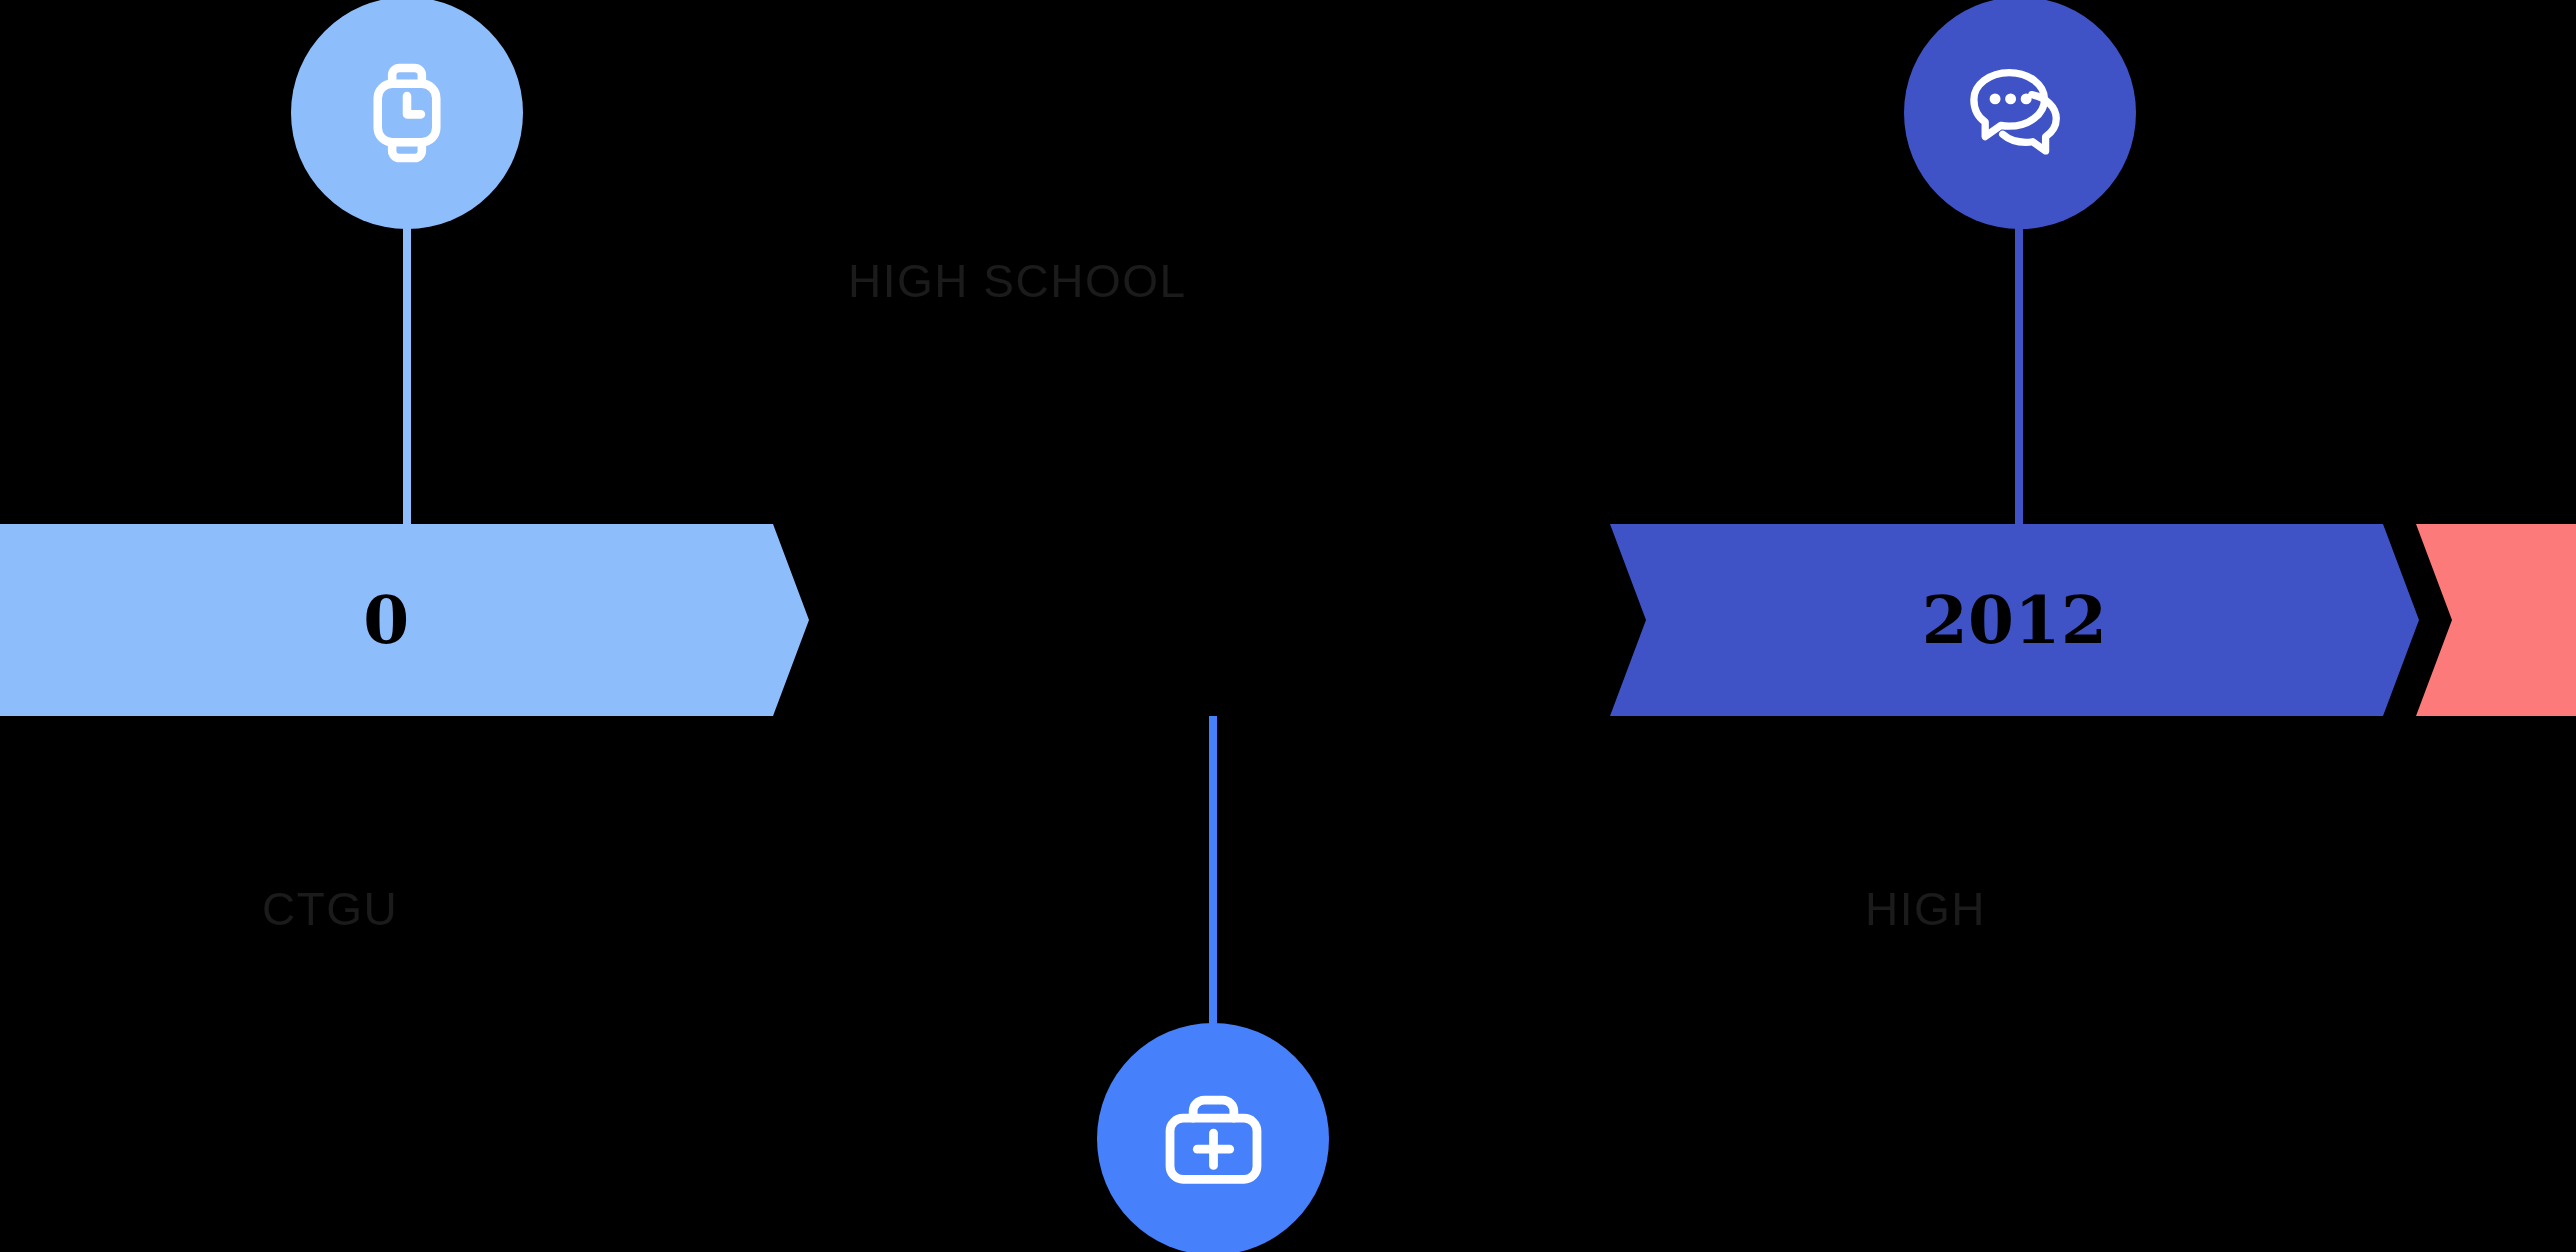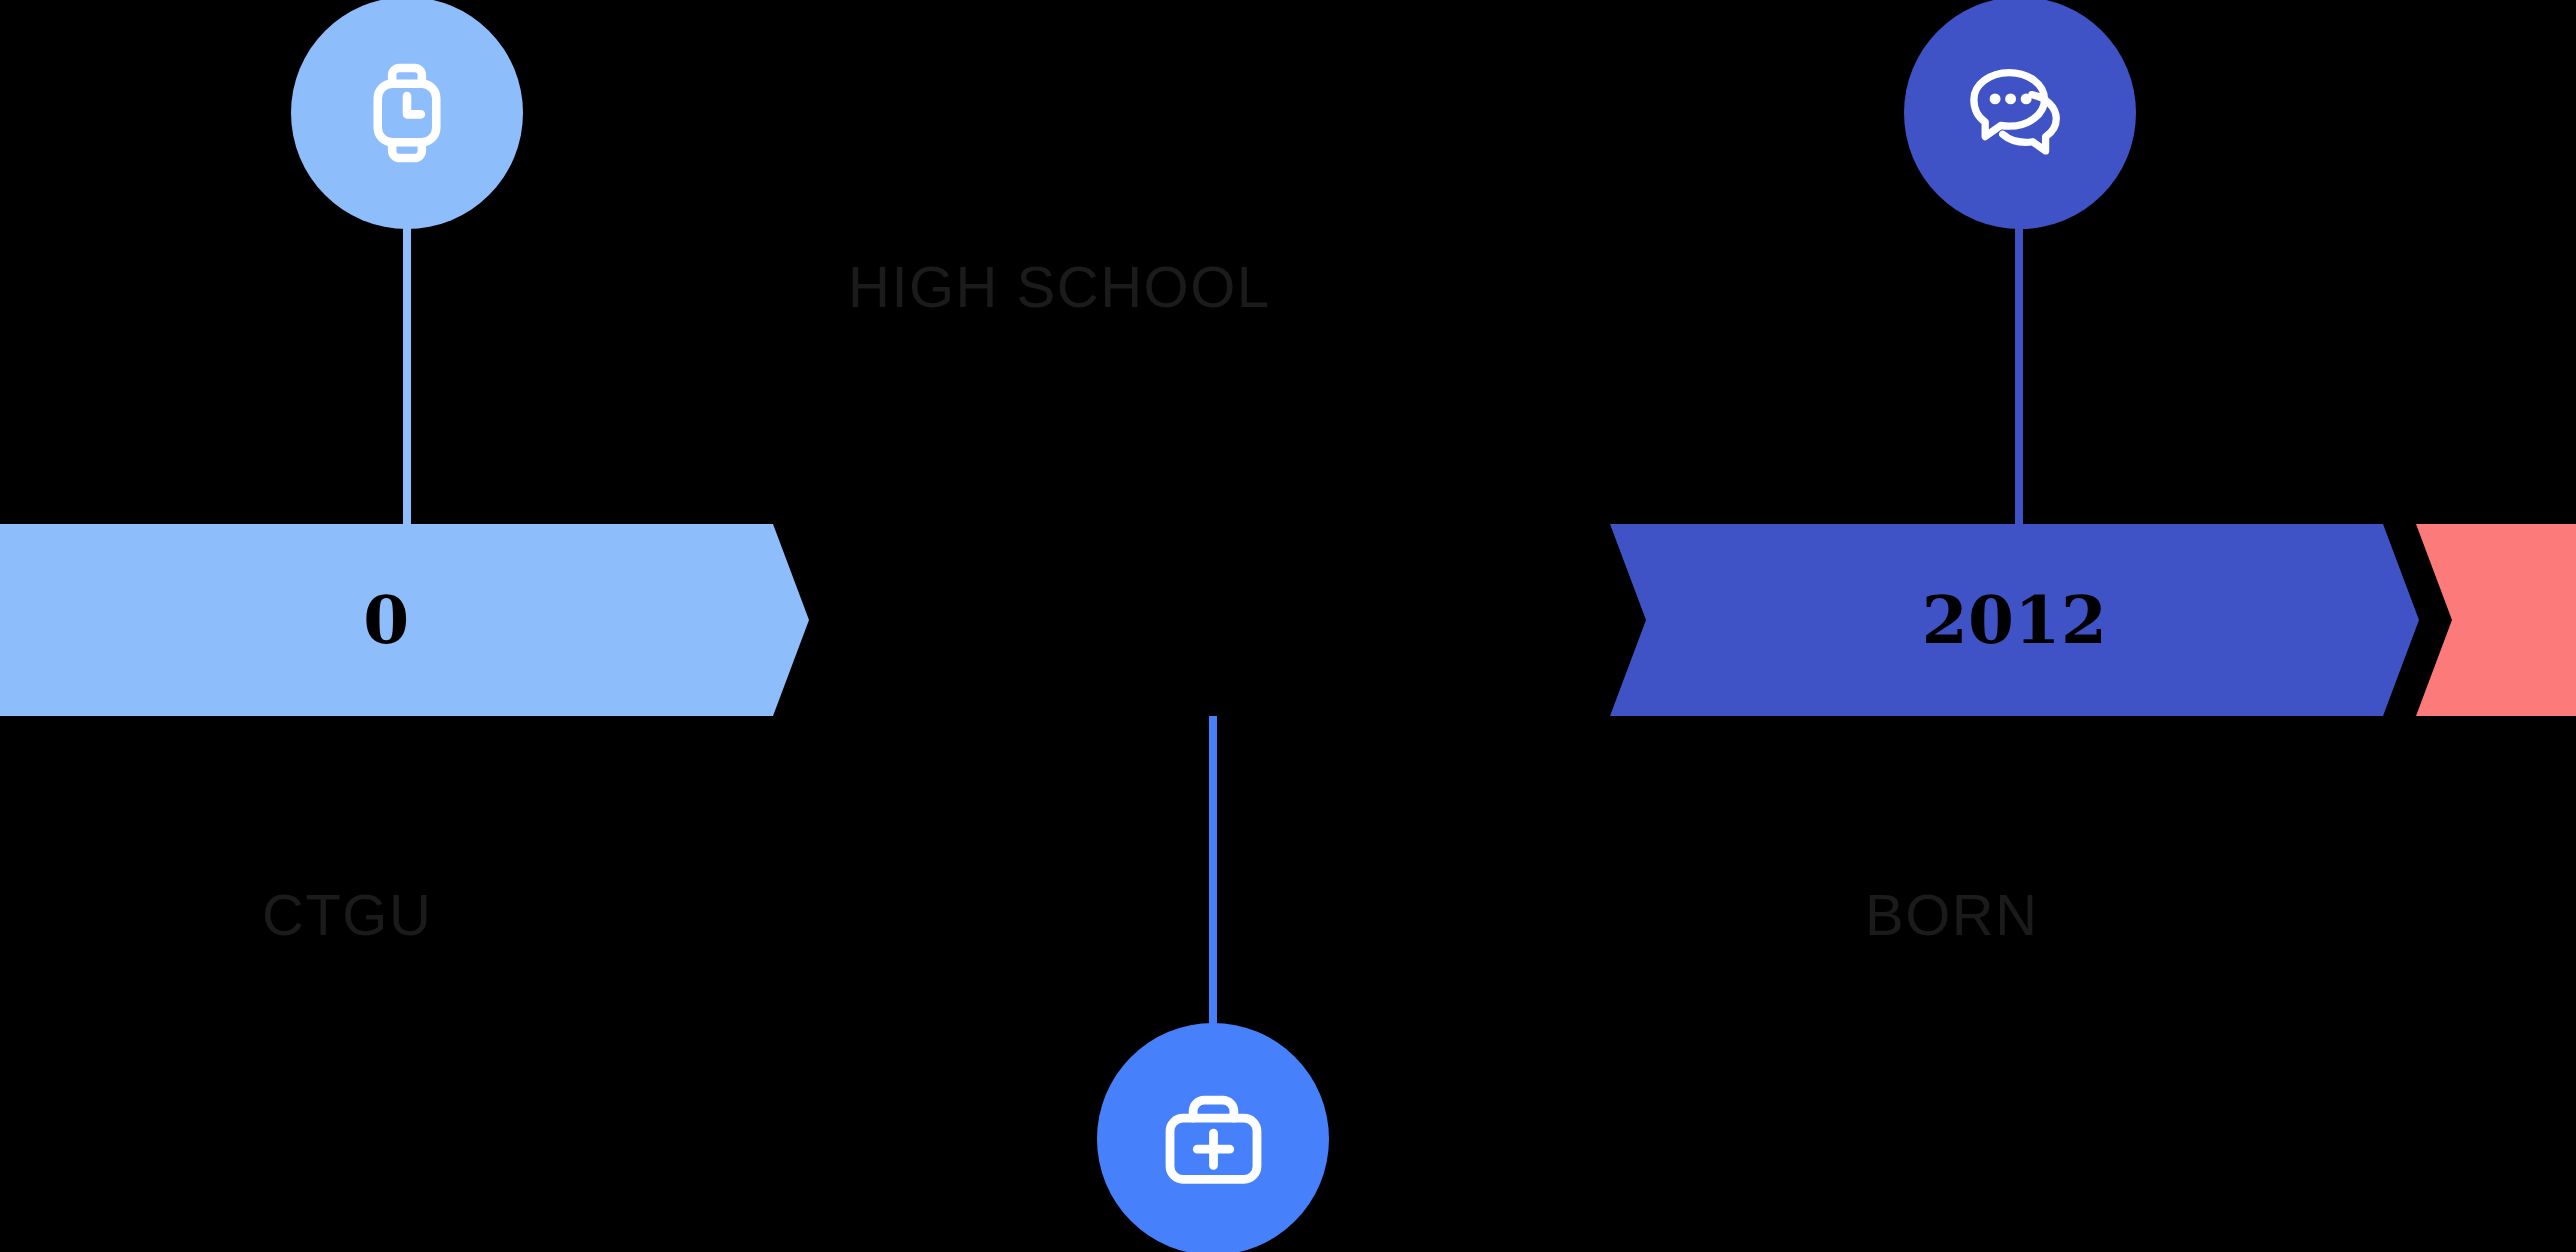--- a/index.html
+++ b/index.html
@@ -38,21 +38,21 @@
     font-weight:bold;font-size:66px;color:#000;
     letter-spacing:0.5px;line-height:1;
     white-space:nowrap;
     user-select:none;
   }
 
   
   .caption{
     position:absolute;
     font-family:"Liberation Sans", sans-serif;
-    font-size:58px;font-weight:400;
+    font-size:46px;font-weight:400;
     color:#1b1b1b;
     letter-spacing:1.5px;
     white-space:nowrap;
     line-height:1;
   }
   .caption.above{top:258px;}
   .caption.below{top:886px;}
 </style>
 </head>
 <body>
@@ -110,16 +110,16 @@
         <circle cx="9.9" cy="8.9" r="1.16" fill="#ffffff" stroke="none"></circle>
         <circle cx="13.2" cy="8.9" r="1.16" fill="#ffffff" stroke="none"></circle>
       </svg>
     </span>
   </div>
 
   <div class="caption above" style="left:848px;">HIGH SCHOOL</div>
 
   <div class="caption below" style="left:262px;">CTGU</div>
 
-  <div class="caption below" style="left:1865px;">BORN</div>
+  <div class="caption below" style="left:1865px;">HIGH</div>
 
 </div>
 
 
 </body></html>

